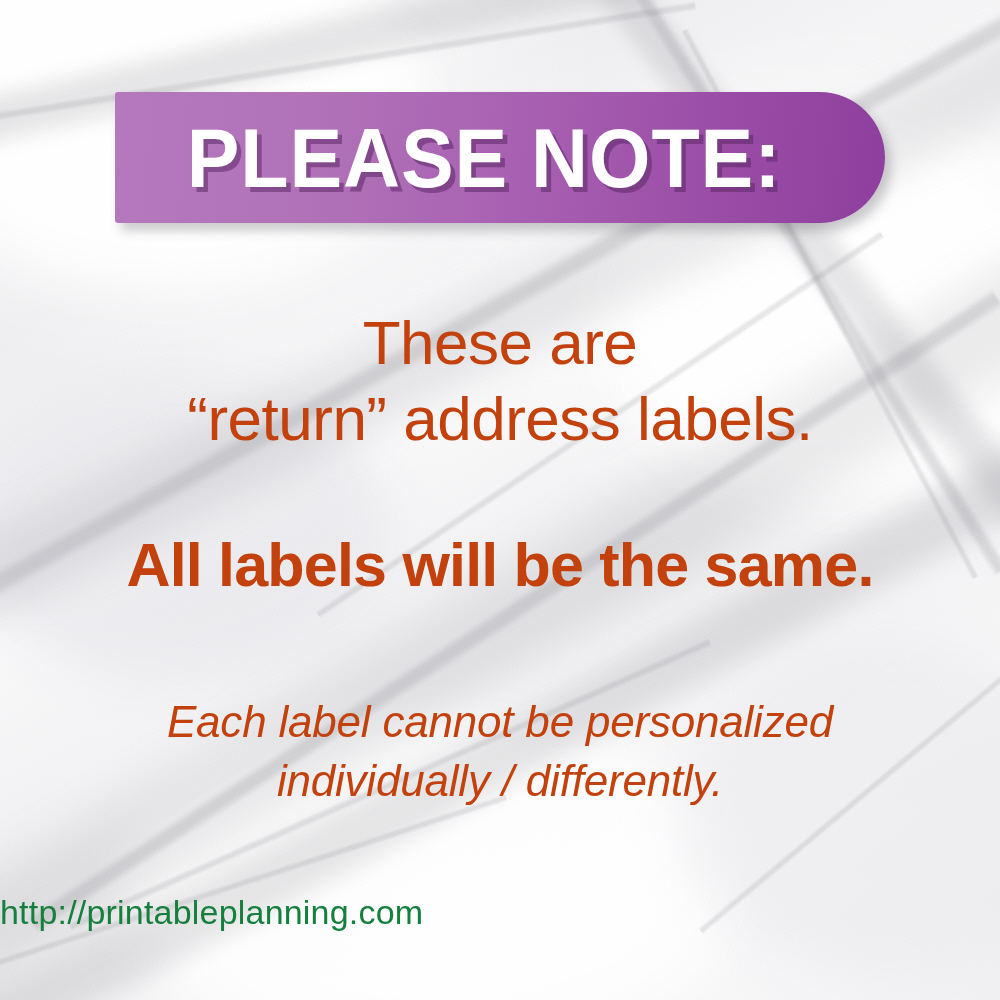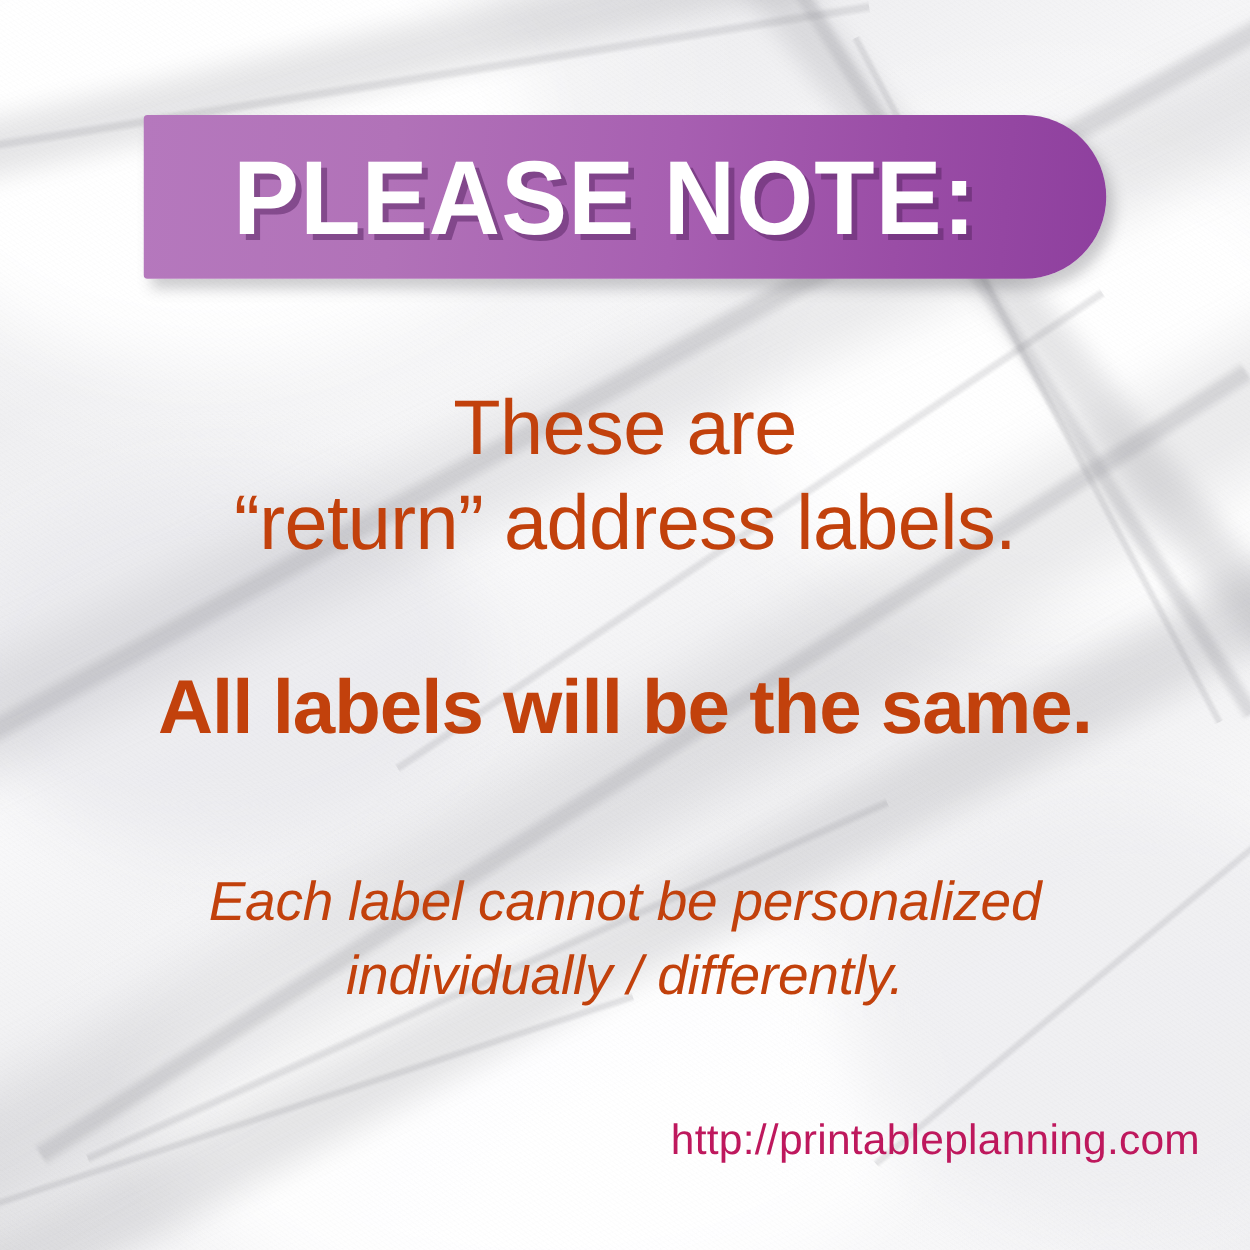--- a/index.html
+++ b/index.html
@@ -149,23 +149,23 @@
     font-weight: normal;
     letter-spacing: -0.2px;
     margin-top: 40px;
   }
 
   .site-url {
     position: absolute;
     left: 0;
     top: 893px;
     width: 960px;
-    text-align: right;
+    text-align: left;
     font-size: 34px;
-    color: #be185d;
+    color: #15803d;
     letter-spacing: 0.2px;
     text-decoration: none;
     user-select: none;
   }
 </style>
 </head>
 <body>
 
 <div id="canvas">
 

